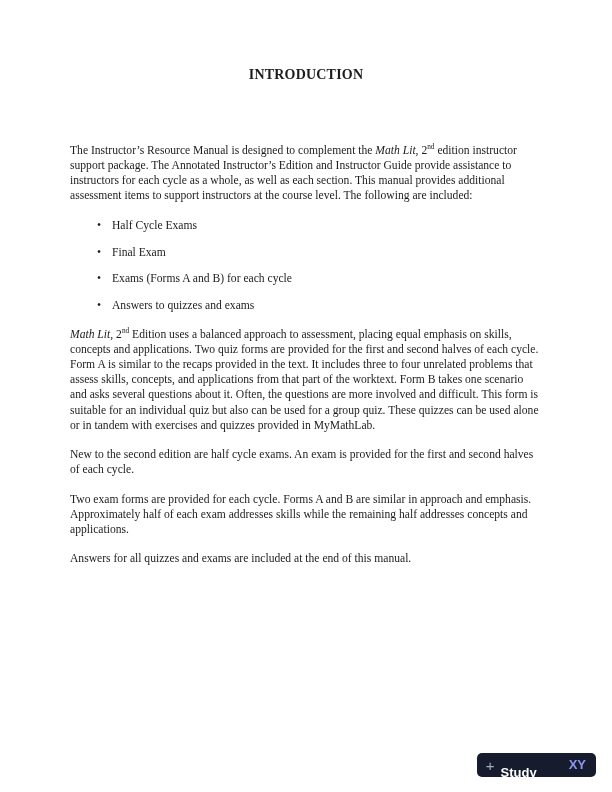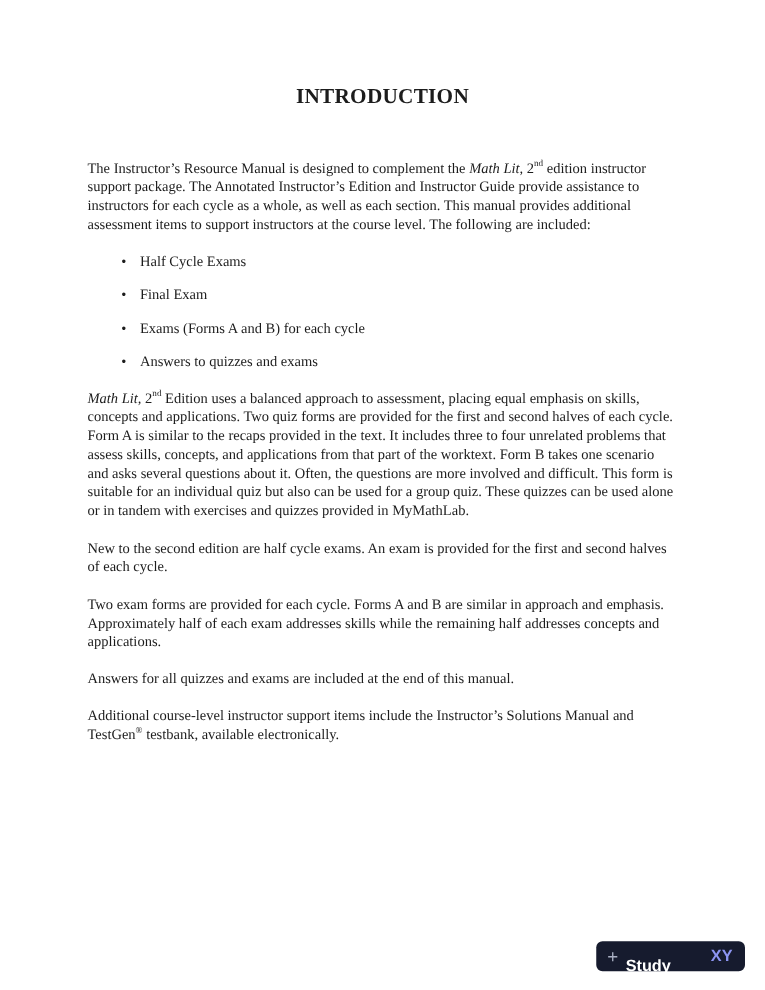--- a/index.html
+++ b/index.html
@@ -13,23 +13,23 @@
     padding: 66px 70px 0 70px;
     overflow: hidden;
     font-family: "Liberation Serif", "DejaVu Serif", serif;
     font-size: 11.6px;
     line-height: 1.3;
     color: #1c1c1c;
   }
   .title {
     text-align: center;
     font-weight: bold;
-    font-size: 17px;
+    font-size: 14px;
     letter-spacing: 0.2px;
-    margin: 0 0 39px 0;
+    margin: 0 0 59px 0;
   }
   p { margin: 0 0 14.5px 0; }
   .it { font-style: italic; }
   sup { font-size: 7.3px; vertical-align: super; line-height: 0; }
   ul.bullets {
     list-style: none;
     margin: 6px 0 14.5px 0;
     padding: 0 0 0 27px;
   }
   ul.bullets li { margin: 0 0 11.5px 0; }
@@ -85,23 +85,20 @@
   <p>
     <span class="it">Math Lit,</span><span> 2</span><sup>nd</sup><span> Edition uses a balanced approach to assessment, placing equal emphasis on skills, concepts and applications. Two quiz forms are provided for the first and second halves of each cycle. Form A is similar to the recaps provided in the text. It includes three to four unrelated problems that assess skills, concepts, and applications from that part of the worktext. Form B takes one scenario and asks several questions about it. Often, the questions are more involved and difficult. This form is suitable for an individual quiz but also can be used for a group quiz. These quizzes can be used alone or in tandem with exercises and quizzes provided in MyMathLab.</span>
   </p>
 
   <p>New to the second edition are half cycle exams. An exam is provided for the first and second halves of each cycle.</p>
 
   <p>Two exam forms are provided for each cycle. Forms A and B are similar in approach and emphasis. Approximately half of each exam addresses skills while the remaining half addresses concepts and applications.</p>
 
   <p>Answers for all quizzes and exams are included at the end of this manual.</p>
 
-  <p>
-    <span>Additional course-level instructor support items include the Instructor’s Solutions Manual and TestGen</span><sup>®</sup><span> testbank, available electronically.</span>
-  </p>
 
   <div class="badge">
     <span class="plus">+</span>
     <span class="study">Study</span>
       <span class="xy">XY</span>
   </div>
 
 </div>
 
 </body></html>

